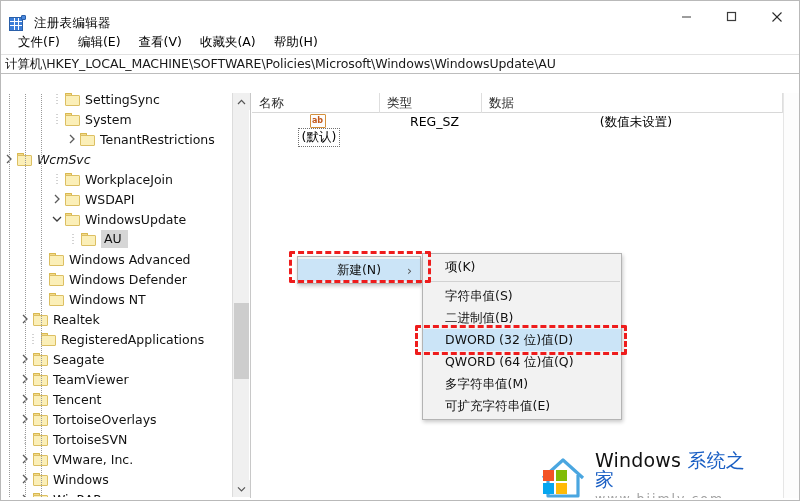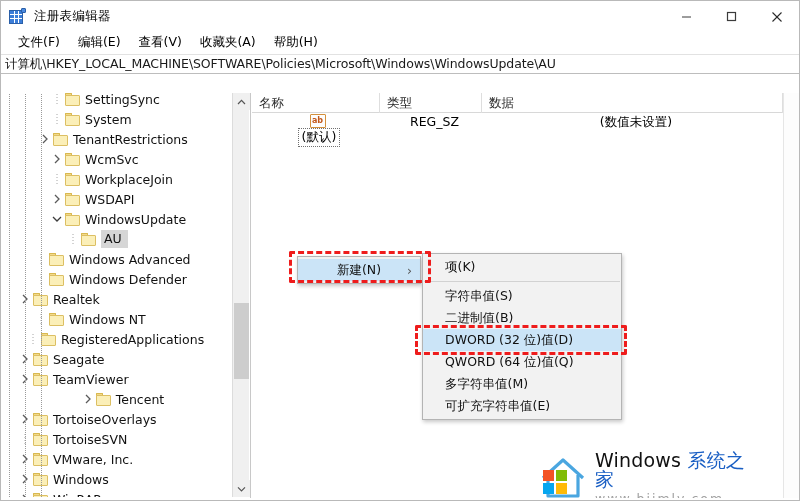--- a/index.html
+++ b/index.html
@@ -17,21 +17,21 @@
     width: 800px; height: 501px;
     background: #ffffff;
     border: 1px solid #b9b9b9;
     overflow: hidden;
   }
 
   
   .titlebar {
     position: absolute; left: 0; top: 0; width: 798px; height: 31px;
     background: #ffffff;
-    display: flex; align-items: center; font-family: Liberation Mono, monospace;
+    display: flex; align-items: flex-end; font-family: Liberation Mono, monospace;
   }
   .app-icon {
     position: relative;
     width: 17px; height: 17px;
     margin-left: 8px; margin-right: 8px;
     flex: none;
   }
   .app-icon .sheet {
     position: absolute; left: 0; top: 2px; width: 14px; height: 14px;
     background: #3b7dd8;
@@ -368,33 +368,33 @@
                 <svg width="8" height="10" viewBox="0 0 8 10">
                   <line x1="4" y1="0" x2="4" y2="10" stroke="#a6a6a6" stroke-width="1" stroke-dasharray="1,2"></line>
                 </svg>
               </div>
               <div class="folder">
                 <div class="tab"></div>
                 <div class="body"></div>
               </div>
               <span class="lbl">System</span>
             </div>
-            <div class="tnode" style="padding-left: 36px;">
+            <div class="tnode" style="padding-left: 63px;">
               <div class="chev">
                 <svg width="8" height="10" viewBox="0 0 8 10">
                   <polyline points="2,1 6,5 2,9" fill="none" stroke="#5b5b5b" stroke-width="1.3"></polyline>
                 </svg>
               </div>
               <div class="folder">
                 <div class="tab"></div>
                 <div class="body"></div>
               </div>
               <span class="lbl">TenantRestrictions</span>
             </div>
-            <div class="tnode" style="padding-left: 48px;">
+            <div class="tnode" style=" font-style: italic;">
               <div class="chev">
                 <svg width="8" height="10" viewBox="0 0 8 10">
                   <polyline points="2,1 6,5 2,9" fill="none" stroke="#5b5b5b" stroke-width="1.3"></polyline>
                 </svg>
               </div>
               <div class="folder">
                 <div class="tab"></div>
                 <div class="body"></div>
               </div>
               <span class="lbl">WcmSvc</span>
@@ -464,44 +464,44 @@
                 <svg width="8" height="10" viewBox="0 0 8 10">
                   <line x1="4" y1="0" x2="4" y2="10" stroke="#a6a6a6" stroke-width="1" stroke-dasharray="1,2"></line>
                 </svg>
               </div>
               <div class="folder">
                 <div class="tab"></div>
                 <div class="body"></div>
               </div>
               <span class="lbl">Windows Defender</span>
             </div>
+            <div class="tnode" style="padding-left: 32px;">
+              <div class="chev">
+                <svg width="8" height="10" viewBox="0 0 8 10">
+                  <line x1="4" y1="0" x2="4" y2="10" stroke="#a6a6a6" stroke-width="1" stroke-dasharray="1,2"></line>
+                </svg>
+              </div>
+              <div class="folder">
+                <div class="tab"></div>
+                <div class="body"></div>
+              </div>
+              <span class="lbl">Windows NT</span>
+            </div>
             <div class="tnode" style="padding-left: 16px;">
               <div class="chev">
                 <svg width="8" height="10" viewBox="0 0 8 10">
                   <polyline points="2,1 6,5 2,9" fill="none" stroke="#5b5b5b" stroke-width="1.3"></polyline>
                 </svg>
               </div>
               <div class="folder">
                 <div class="tab"></div>
                 <div class="body"></div>
               </div>
               <span class="lbl">Realtek</span>
             </div>
-            <div class="tnode" style="padding-left: 32px;">
-              <div class="chev">
-                <svg width="8" height="10" viewBox="0 0 8 10">
-                  <line x1="4" y1="0" x2="4" y2="10" stroke="#a6a6a6" stroke-width="1" stroke-dasharray="1,2"></line>
-                </svg>
-              </div>
-              <div class="folder">
-                <div class="tab"></div>
-                <div class="body"></div>
-              </div>
-              <span class="lbl">Windows NT</span>
-            </div>
             <div class="tnode" style="padding-left: 24px;">
               <div class="chev">
                 <svg width="8" height="10" viewBox="0 0 8 10">
                   <line x1="4" y1="0" x2="4" y2="10" stroke="#a6a6a6" stroke-width="1" stroke-dasharray="1,2"></line>
                 </svg>
               </div>
               <div class="folder">
                 <div class="tab"></div>
                 <div class="body"></div>
               </div>
@@ -524,21 +524,21 @@
                 <svg width="8" height="10" viewBox="0 0 8 10">
                   <polyline points="2,1 6,5 2,9" fill="none" stroke="#5b5b5b" stroke-width="1.3"></polyline>
                 </svg>
               </div>
               <div class="folder">
                 <div class="tab"></div>
                 <div class="body"></div>
               </div>
               <span class="lbl">TeamViewer</span>
             </div>
-            <div class="tnode" style="padding-left: 16px; justify-content: center;">
+            <div class="tnode" style="padding-left: 16px;">
               <div class="chev">
                 <svg width="8" height="10" viewBox="0 0 8 10">
                   <polyline points="2,1 6,5 2,9" fill="none" stroke="#5b5b5b" stroke-width="1.3"></polyline>
                 </svg>
               </div>
               <div class="folder">
                 <div class="tab"></div>
                 <div class="body"></div>
               </div>
               <span class="lbl">Tencent</span>

